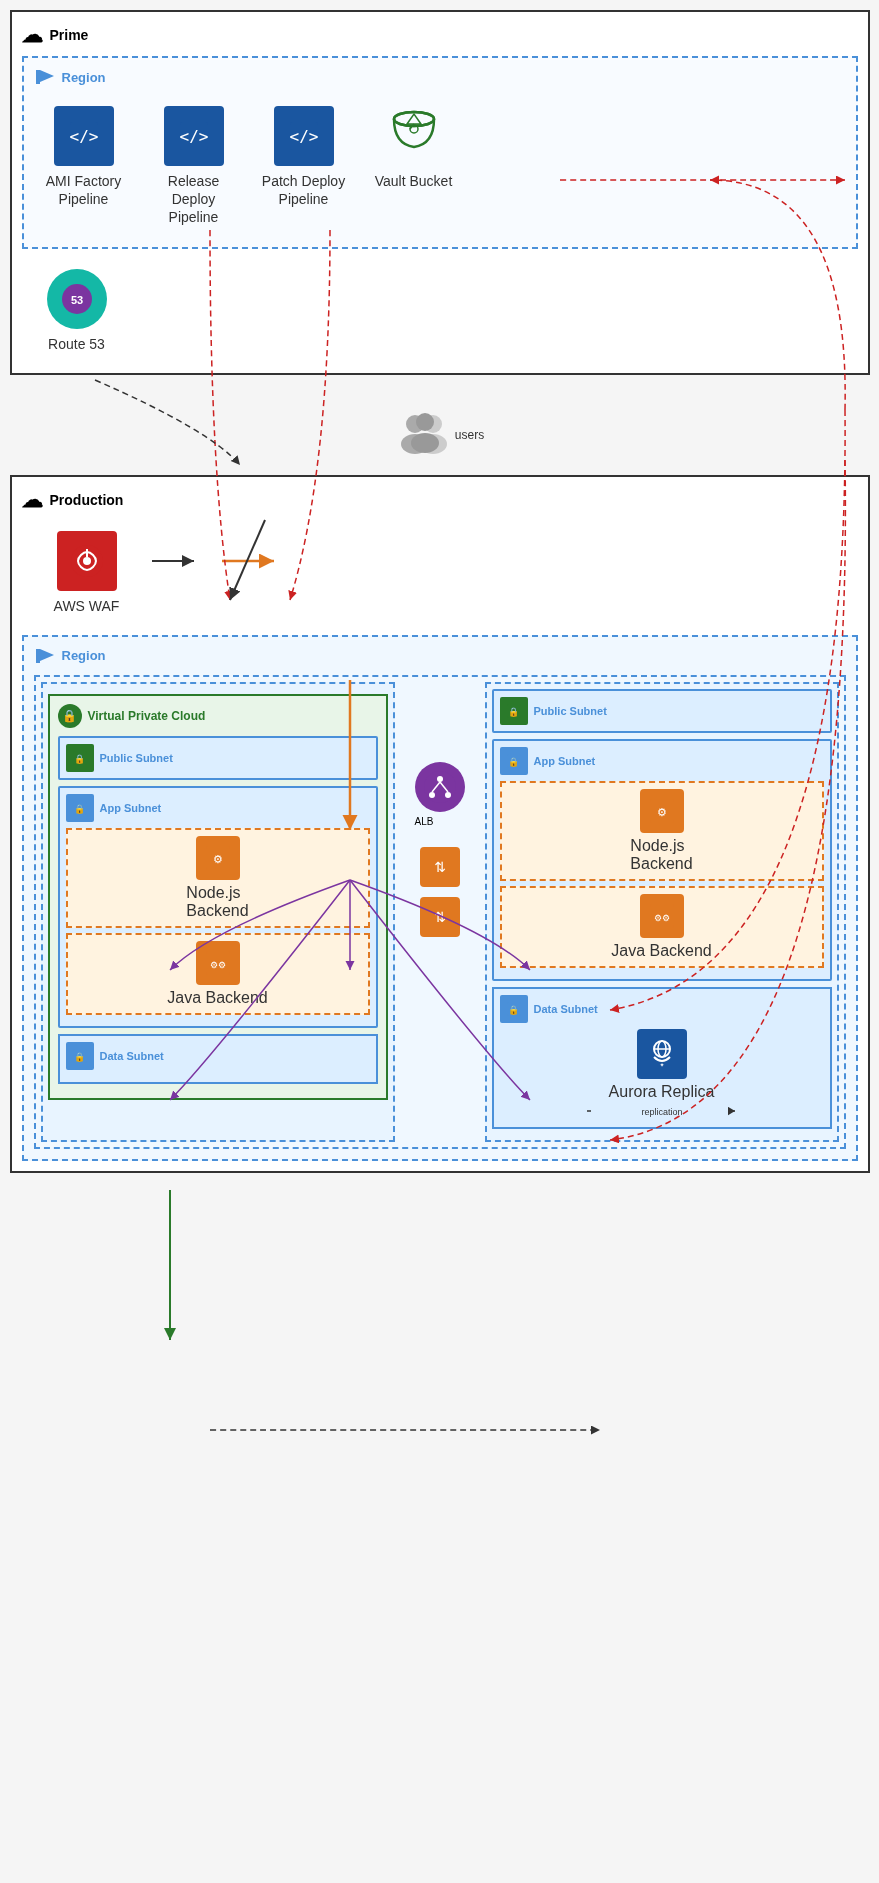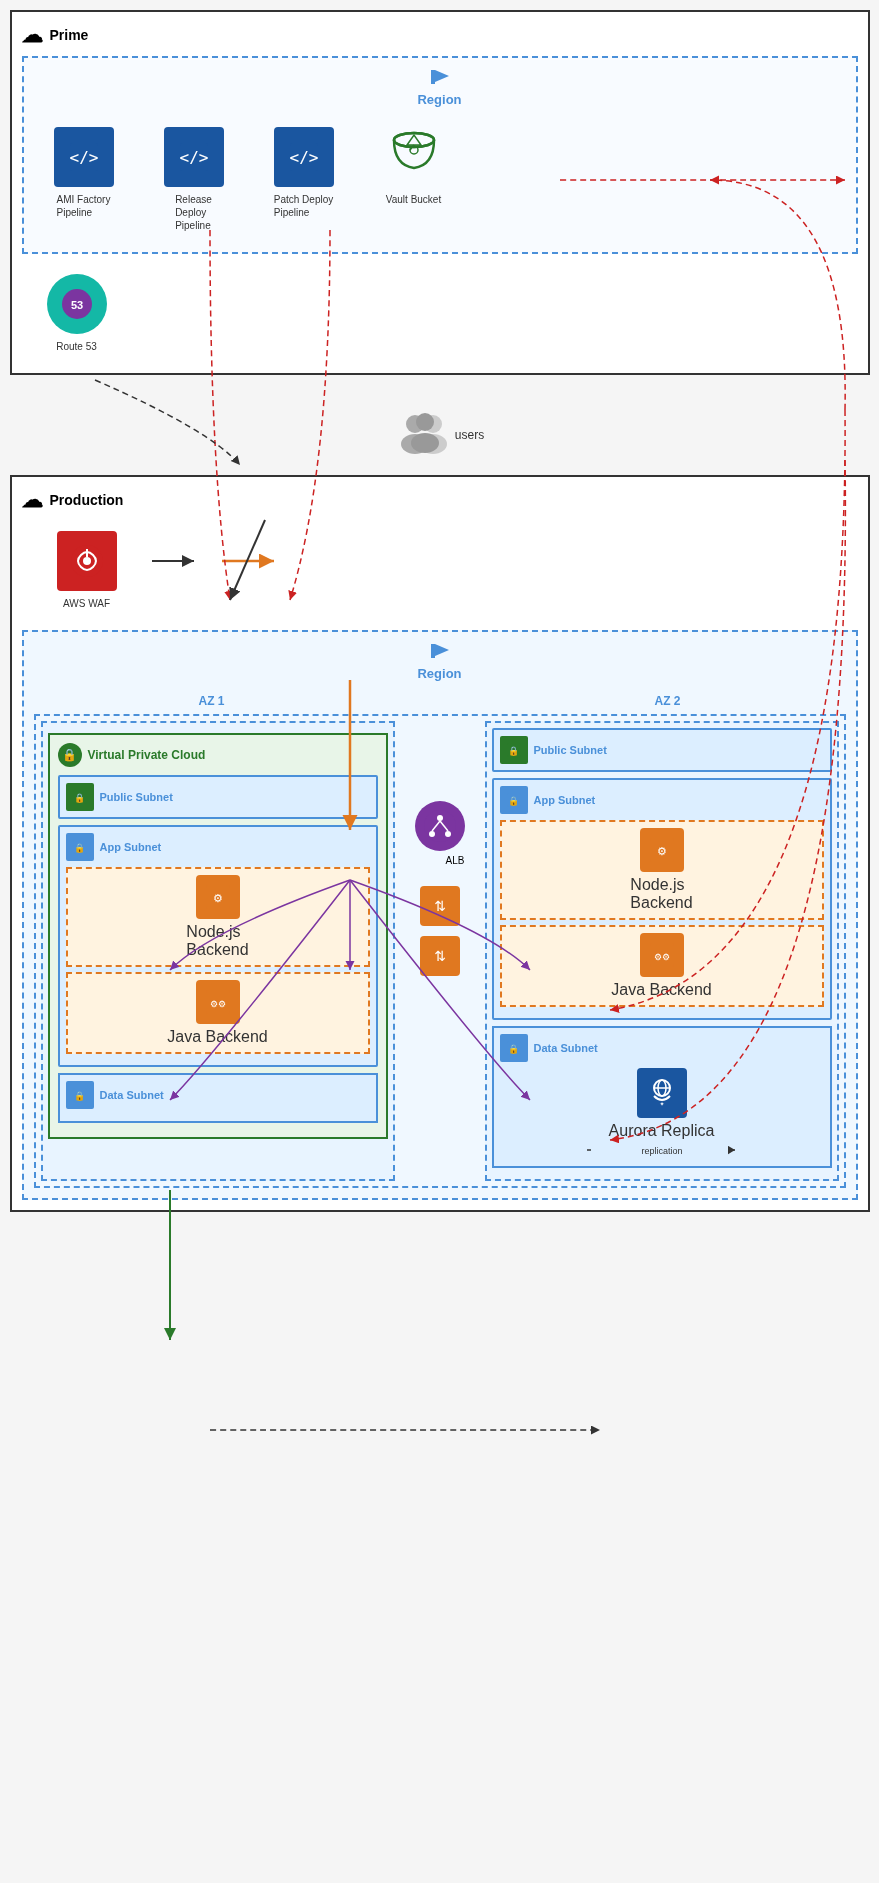--- a/index.html
+++ b/index.html
@@ -42,21 +42,20 @@
       background: #f8fbff;
     }
     .region-label {
       display: flex;
       align-items: center;
       gap: 6px;
       color: #4a90d9;
       font-size: 13px;
       font-weight: bold;
       margin-bottom: 10px;
-      flex-direction: column;
     }
 
     
     .pipeline-row {
       display: flex;
       align-items: flex-start;
       gap: 20px;
       padding: 10px 5px;
     }
     .pipeline-item {
@@ -71,22 +70,22 @@
       display: flex;
       align-items: center;
       justify-content: center;
       border-radius: 4px;
       margin-bottom: 6px;
       font-size: 22px;
     }
     .icon-blue { background: #1a56a0; }
 
     .pipeline-label {
-      font-size: 10px;
-      text-align: left;
+      font-size: 14px;
+      text-align: center;
       color: #333;
       line-height: 1.3;
     }
 
     
     .production-box {
       border: 2px solid #333;
       background: white;
       padding: 10px;
       position: relative;
@@ -396,29 +395,20 @@
 
     <div class="prod-region-box" style="position:relative;">
       <div class="region-label">
         <svg width="22" height="18">
           <rect x="2" y="2" width="4" height="14" fill="#4a90d9"></rect>
           <polygon points="6,2 20,8 6,14" fill="#4a90d9"></polygon>
         </svg>
         <span>Region</span>
       </div>
 
-      <div style="display:flex;gap:10px;margin-bottom:5px;">
-        <div style="flex:1;text-align:center;">
-          <span class="az-label">AZ 1</span>
-        </div>
-        <div style="width:80px;"></div>
-        <div style="flex:1;text-align:center;">
-          <span class="az-label">AZ 2</span>
-        </div>
-      </div>
 
       <div style="display:flex;gap:0;border:2px dashed #4a90d9;padding:5px;background:#f0f8ff;">
 
         <div style="flex:1;border:2px dashed #4a90d9;padding:5px;margin-right:5px;background:#e8f4ff;">
 
           <div class="vpc-box">
             <div class="vpc-label">
               <div style="width:24px;height:24px;background:#2a7a2a;border-radius:50%;display:flex;align-items:center;justify-content:center;color:white;font-size:12px;">🔒</div>
               <span>Virtual Private Cloud</span>
             </div>
@@ -476,21 +466,21 @@
                 </div>
                 <span class="subnet-label">Data Subnet</span>
               </div>
 
             </div>
           </div>
         </div>
 
         <div style="width:80px;display:flex;flex-direction:column;align-items:center;justify-content:flex-start;padding-top:80px;position:relative;">
 
-          <div style="display:flex;flex-direction:column;align-items:flex-end;">
+          <div style="display:flex;flex-direction:column;align-items:flex-start;">
             <div class="alb-icon">
               <svg width="36" height="36" viewBox="0 0 36 36">
                 <circle cx="18" cy="18" r="16" fill="#7b35a0"></circle>
 
                 <circle cx="18" cy="10" r="3" fill="white"></circle>
                 <circle cx="10" cy="26" r="3" fill="white"></circle>
                 <circle cx="26" cy="26" r="3" fill="white"></circle>
                 <line x1="18" y1="13" x2="10" y2="23" stroke="white" stroke-width="1.5"></line>
                 <line x1="18" y1="13" x2="26" y2="23" stroke="white" stroke-width="1.5"></line>
               </svg>

